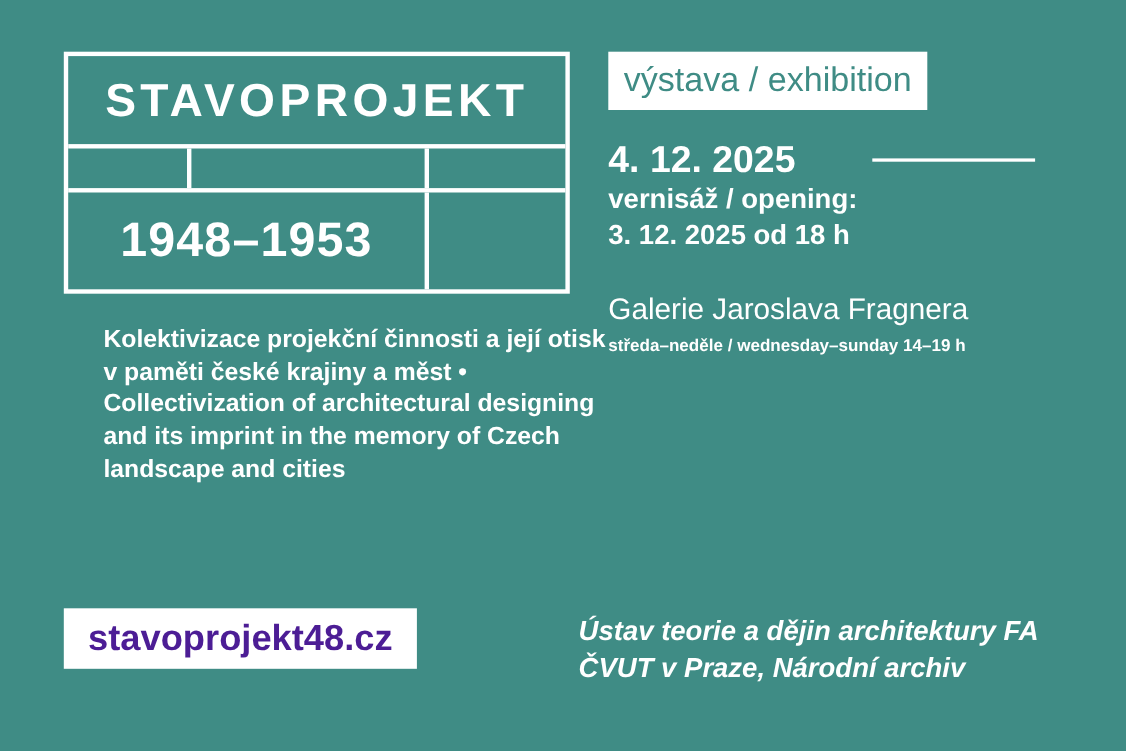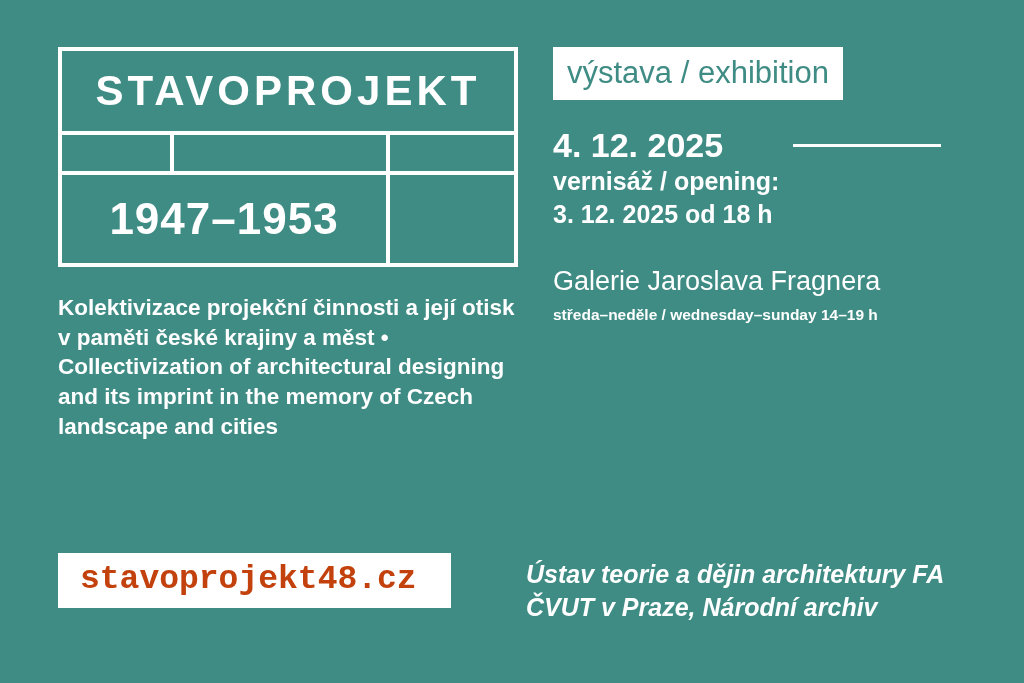--- a/index.html
+++ b/index.html
@@ -114,34 +114,34 @@
     letter-spacing: 1px;
     line-height: 1;
   }
 
   .subtitle {
     margin-top: 26px;
     font-size: 22.5px;
     font-weight: bold;
     line-height: 1.32;
     width: 465px;
+    margin-left: 36px;
   }
 
   .url-box {
     position: absolute;
     left: 58px;
     top: 553px;
     background: #ffffff;
-    color: #c2410c;
-    padding: 10px 34px 12px 22px;
+    color: #4c1d95;
+    padding: 10px 22px 12px 22px;
     font-size: 33px;
     font-weight: bold;
     line-height: 1;
     display: inline-block;
-    font-family: Liberation Mono, monospace;
   }
 
   
   .right-col {
     position: absolute;
     left: 553px;
     top: 47px;
     width: 420px;
   }
   .exh-box {
@@ -218,21 +218,21 @@
 
     <div class="logo-box">
       <div class="logo-title-row">
         <div class="logo-title">STAVOPROJEKT</div>
       </div>
       <div class="logo-band">
         <div class="v1"></div>
         <div class="v2"></div>
       </div>
       <div class="logo-year-row">
-        <div class="logo-year">1947–1953</div>
+        <div class="logo-year">1948–1953</div>
         <div class="v3"></div>
       </div>
     </div>
 
     <div class="subtitle">Kolektivizace projekční činnosti a její otisk v paměti české krajiny a měst • Collectivization of architectural designing and its imprint in the memory of Czech landscape and cities</div>
   </div>
 
   <div class="url-box">stavoprojekt48.cz</div>
 
   <div class="right-col">

